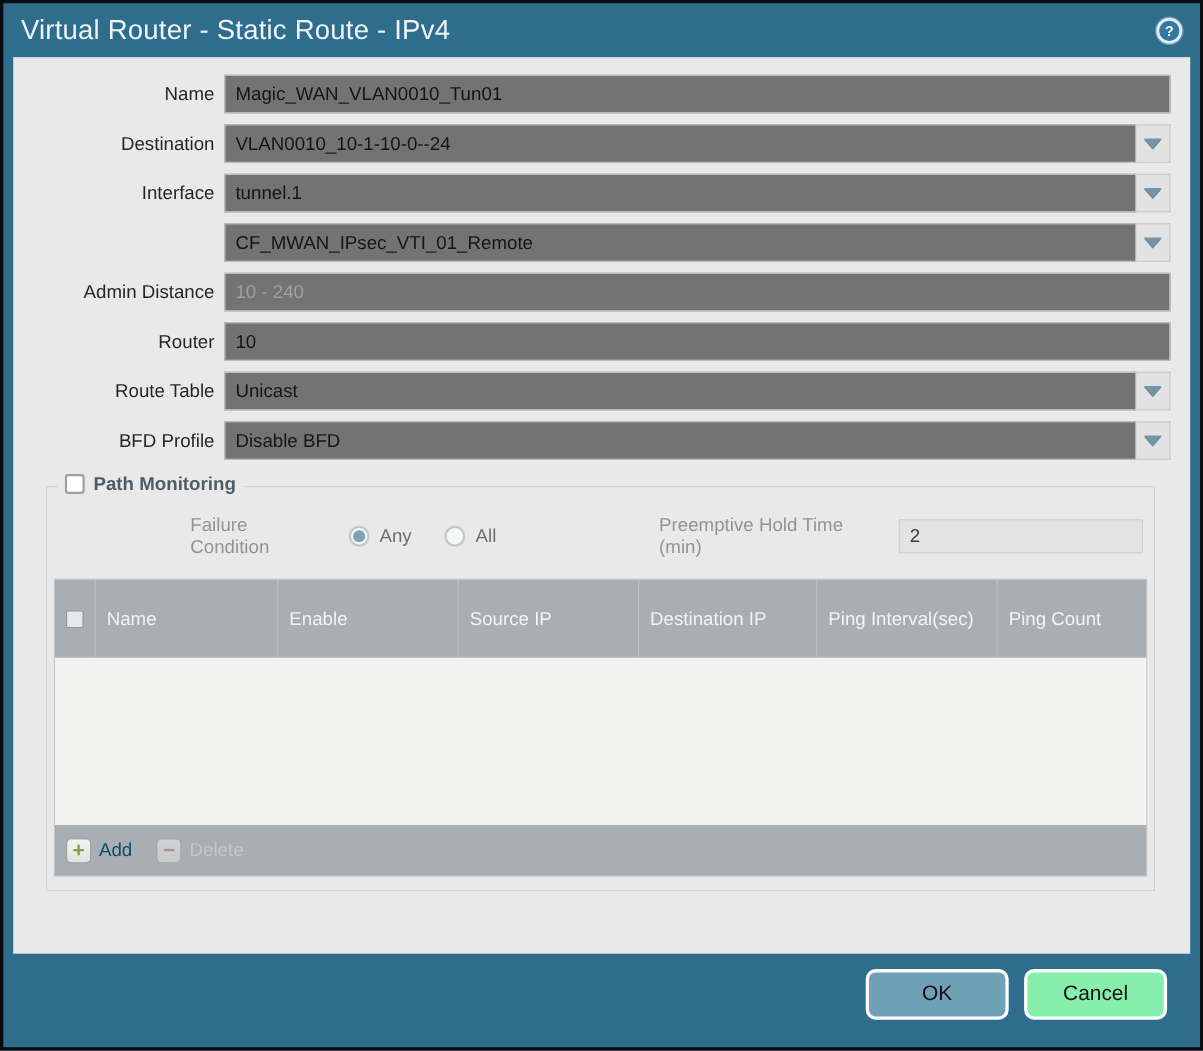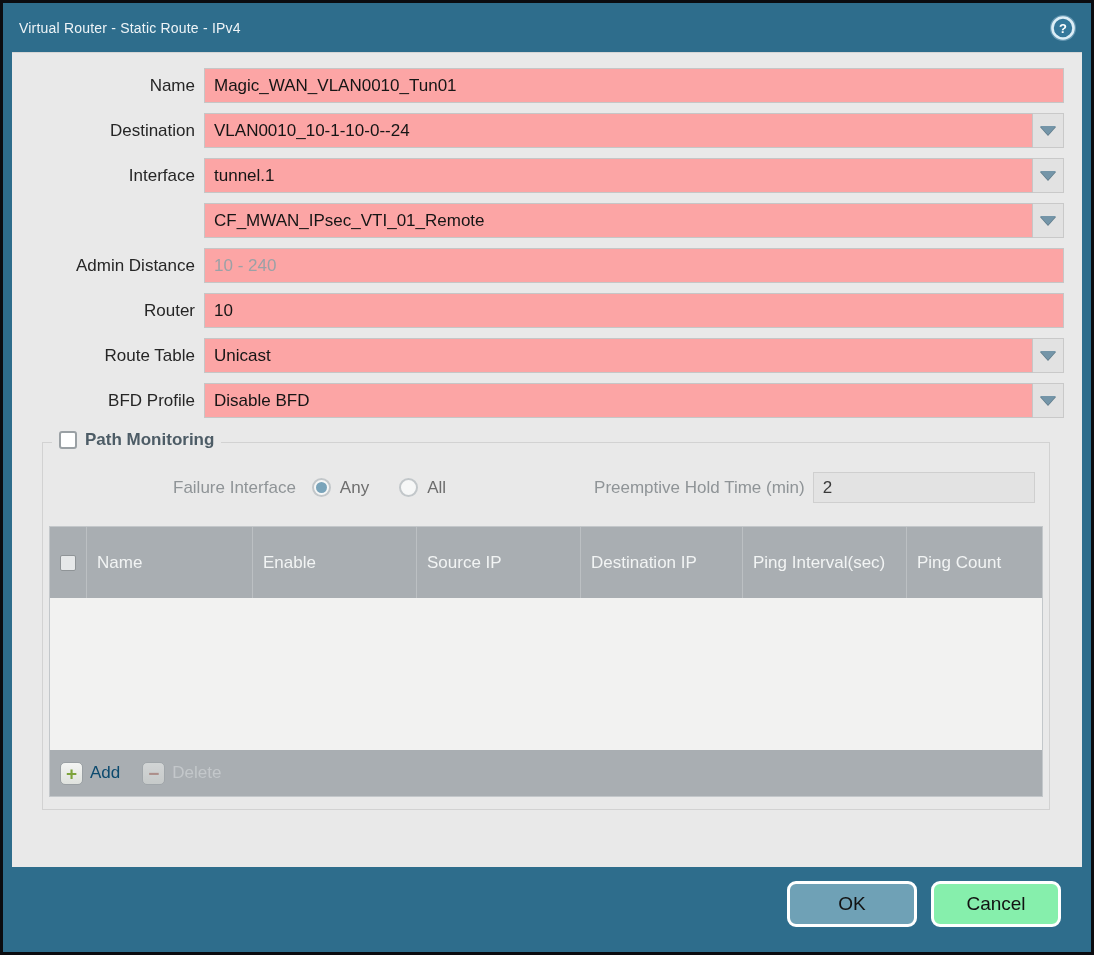--- a/index.html
+++ b/index.html
@@ -18,21 +18,21 @@
     background: #2e6d8c;
     display: flex; flex-direction: column;
   }
   
   .titlebar {
     height: 49px; flex: 0 0 49px;
     display: flex; align-items: center;
     padding: 0 14px 0 16px;
     color: #eef4f7;
   }
-  .titlebar .title { font-size: 14px; letter-spacing: .2px; flex: 1; }
+  .titlebar .title { font-size: 25px; letter-spacing: .2px; flex: 1; }
   .help-btn { width: 28px; height: 28px; cursor: pointer; }
   
   .content {
     flex: 1 1 auto;
     margin: 0 9px;
     background: #e9e9e9;
     border-top: 1px solid #d6d6d6;
     padding: 15px 18px 0 4px;
     overflow: hidden;
   }
@@ -42,21 +42,21 @@
   }
   .row > label {
     width: 188px; flex: 0 0 188px;
     text-align: right; padding-right: 9px;
     font-size: 17px; color: #262626;
   }
   .combo { flex: 1; display: flex; height: 35px; }
   .combo input {
     flex: 1; height: 35px;
     border: 1px solid #c6c6c6;
-    background: #fca5a5;
+    background: #737373;
     font-family: "Liberation Sans", sans-serif;
     font-size: 17px; color: #151515;
     padding: 0 9px; outline: none;
   }
   .combo input::placeholder { color: #9ba1a6; }
   .dd-btn {
     flex: 0 0 31px; height: 35px;
     border: 1px solid #c9c9c9; border-left: none;
     background: #e2e2e2;
     display: flex; align-items: center; justify-content: center;
@@ -265,21 +265,21 @@
         </div>
       </div>
 
       <div class="group">
         <div class="legend">
           <span class="cbox"></span>
           <span class="legend-text">Path Monitoring</span>
         </div>
 
         <div class="pm-row">
-          <span class="pm-label fc-label">Failure Interface</span>
+          <span class="pm-label fc-label">Failure Condition</span>
           <span class="radio-opt">
             <span class="radio sel"></span>
             <span class="radio-label">Any</span>
           </span>
           <span class="radio-opt">
             <span class="radio"></span>
             <span class="radio-label">All</span>
           </span>
           <span class="pm-label pht-label">Preemptive Hold Time (min)</span>
           <input class="pht-input" type="text" value="2" style="">

